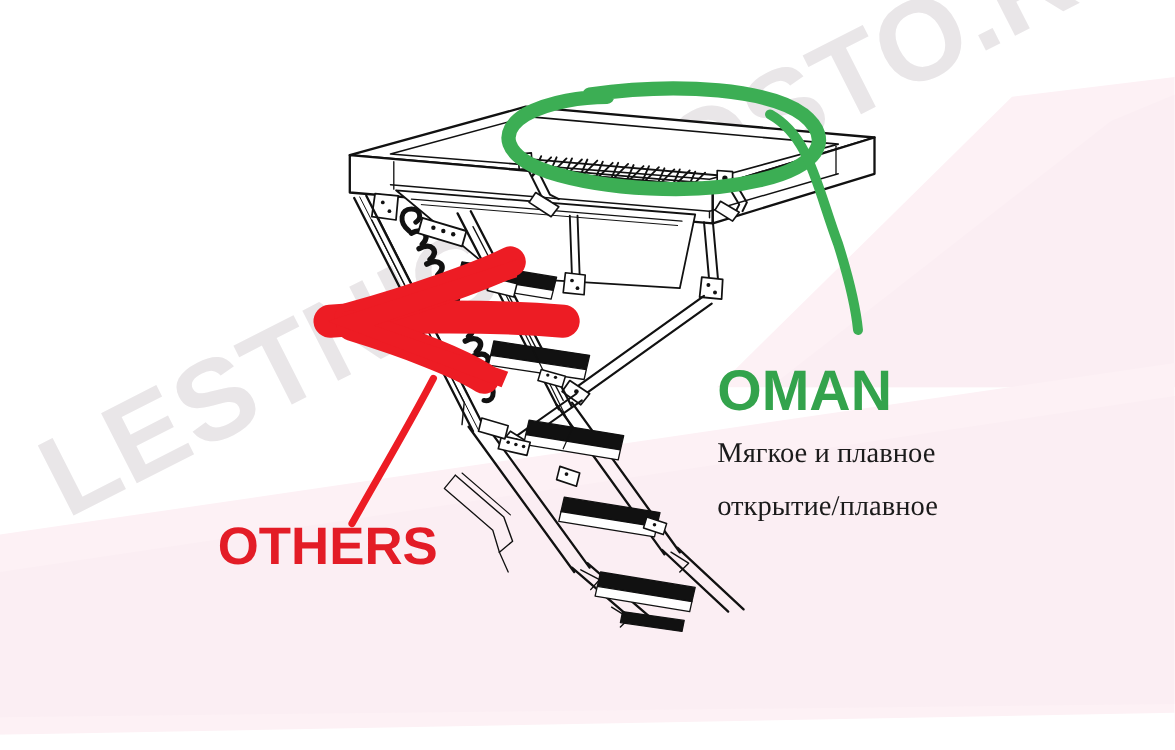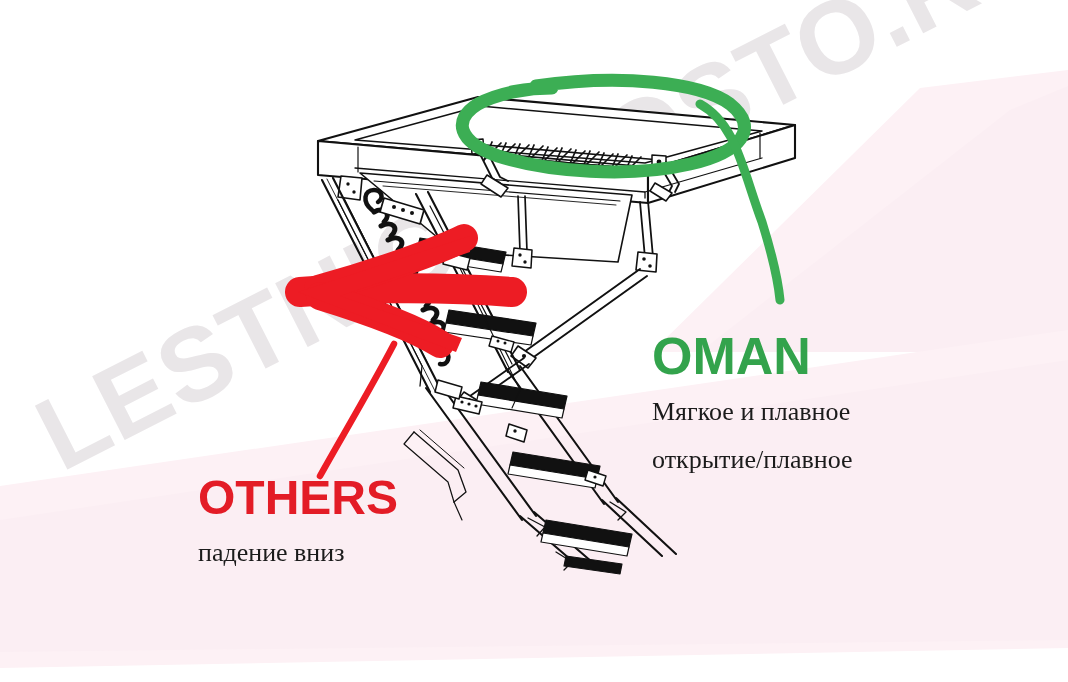--- a/index.html
+++ b/index.html
@@ -346,16 +346,15 @@
   </svg>
 
   <div class="callout" id="callout-oman">
     <div class="callout-title">OMAN</div>
     <div class="callout-sub">Мягкое и плавное</div>
     <div class="callout-sub">открытие/плавное</div>
   </div>
 
   <div class="callout" id="callout-others">
     <div class="callout-title">OTHERS</div>
-    <div class="callout-sub">падение вниз</div>
   </div>
 
 </div>
 
 </body></html>

